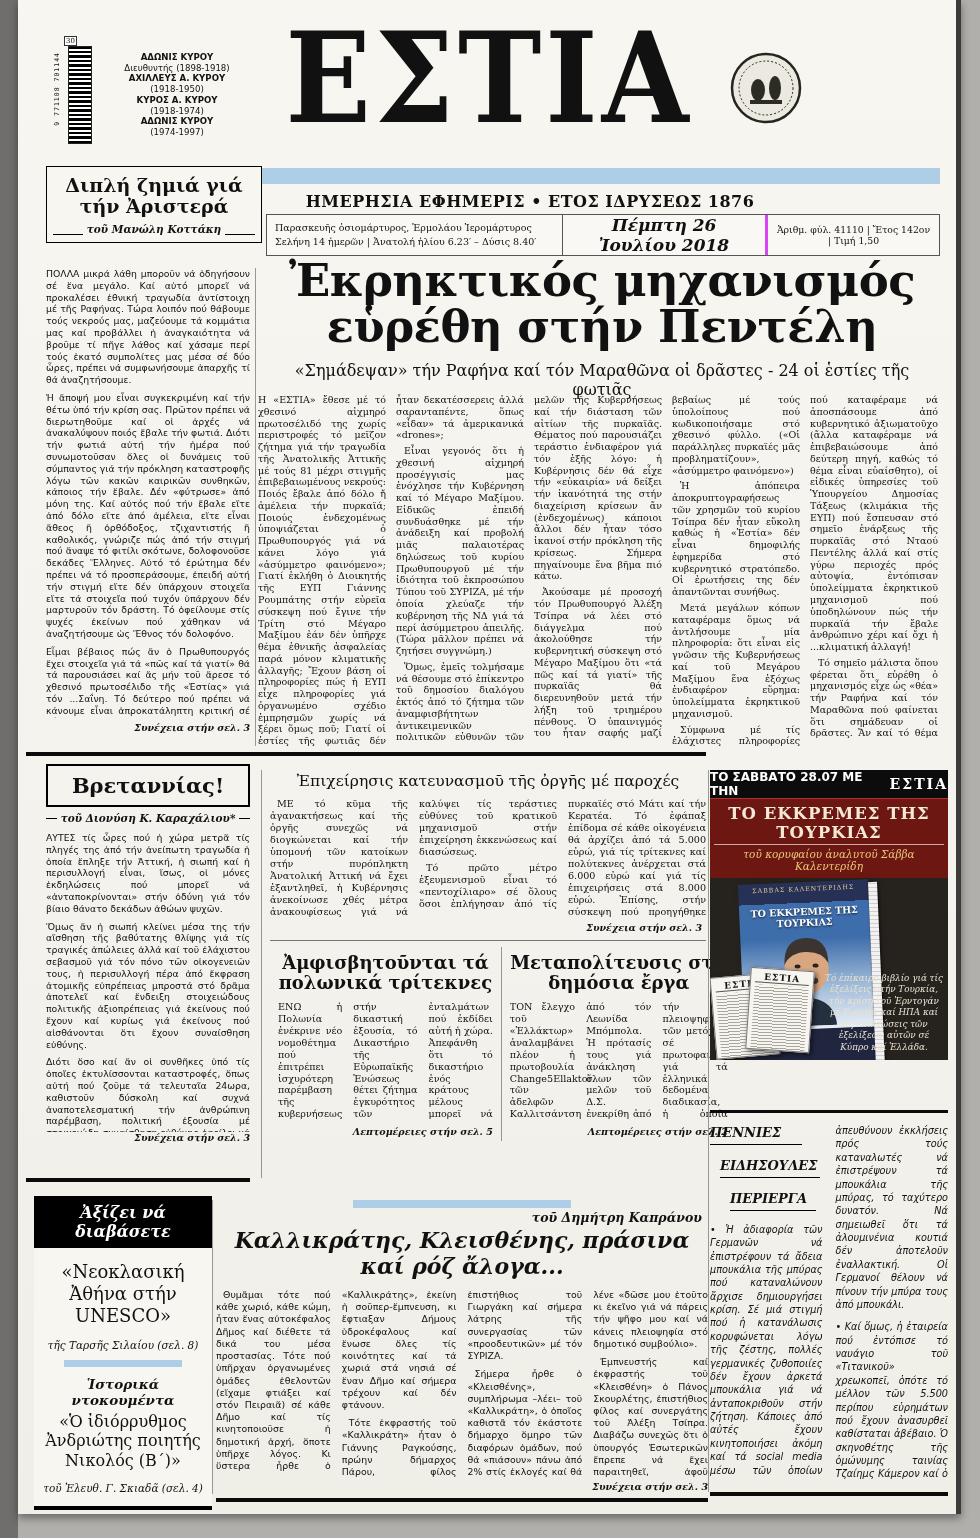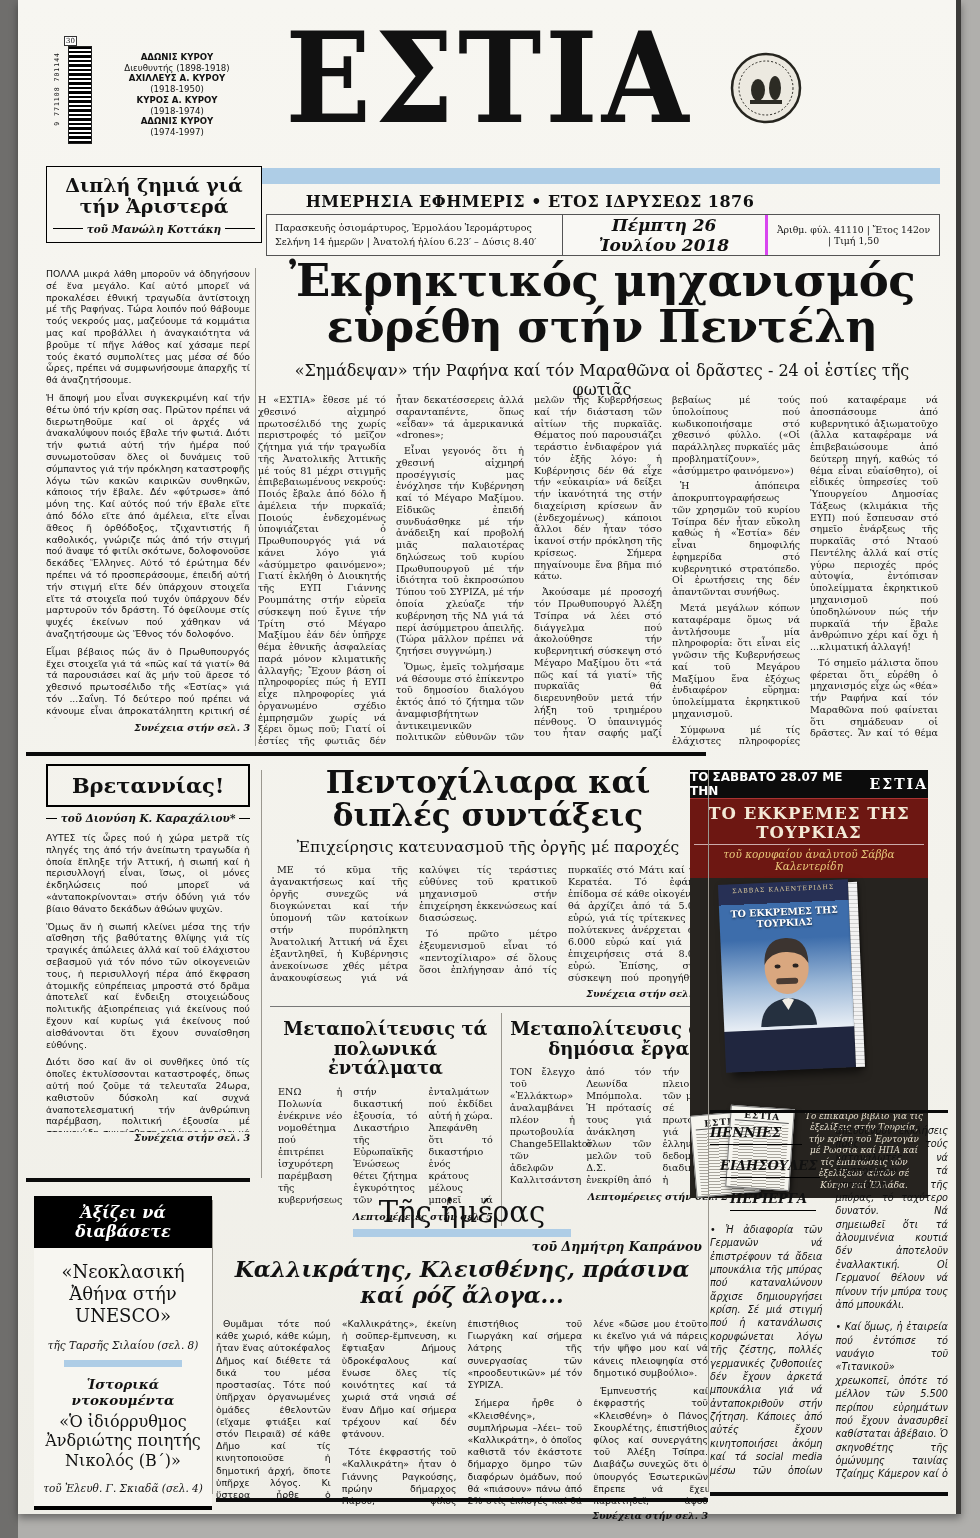--- a/index.html
+++ b/index.html
@@ -28,21 +28,21 @@
   #logo{left:232px;top:22px;width:478px;text-align:center;font-size:112px;line-height:1;
         font-weight:bold;letter-spacing:4px;transform:scaleY(1.12);}
   #seal{left:712px;top:52px;width:72px;height:72px;}
   #bluebar-top{left:116px;top:168px;width:806px;height:16px;}
   .blue{background:#aecde6;}
   #tagline{left:232px;top:192px;width:560px;text-align:center;font-size:16px;font-weight:bold;letter-spacing:.5px;}
 
   
   #leadbox{left:28px;top:166px;width:202px;border:1.5px solid #000;padding:8px 6px 7px;background:#f7f6f1;text-align:center;}
   #leadbox .t{font-size:19px;font-weight:bold;line-height:1.12;}
-  #leadbox .a{margin-top:5px;font-size:10.5px;font-style:italic;font-weight:bold;display:flex;align-items:center;gap:4px;justify-content:center;}
+  #leadbox .a{margin-top:5px;font-size:10.5px;font-style:italic;font-weight:bold;display:flex;align-items:flex-end;gap:4px;justify-content:center;}
   #leadbox .a::before,#leadbox .a::after{content:"";flex:1;border-top:1px solid #000;}
 
   
   #dateline{left:248px;top:214px;width:672px;height:40px;display:flex;border:1px solid #555;background:#f9f8f4;}
   #dateline .c{padding:4px 8px;display:flex;flex-direction:column;justify-content:center;}
   #dateline .c1{width:45%;font-size:9.5px;line-height:1.5;}
   #dateline .c2{width:30%;border-left:1px solid #555;border-right:3px solid #d946ef;
       font-size:17px;font-weight:bold;font-style:italic;text-align:center;}
   #dateline .c3{width:25%;font-size:9.3px;text-align:center;}
 
@@ -80,21 +80,21 @@
   #pentox .pcont{margin-top:2px;padding-right:4px;}
   #pentox .thin{border:0;border-top:1px solid #777;margin:7px 0 0;}
   #midboxes{display:flex;margin-top:6px;}
   .midbox{width:50%;padding:6px 8px 4px;}
   .midbox + .midbox{border-left:1px solid #9a978f;}
   .midbox h3{margin:0;text-align:center;font-size:18px;line-height:1.1;font-weight:bold;}
   .midbox .body{margin-top:7px;font-size:9.5px;line-height:1.26;text-align:justify;}
   .midbox .cont{margin-top:3px;}
 
   
-  #promo{left:672px;top:770px;width:238px;height:428px;background:#26231f;overflow:hidden;}
+  #promo{left:692px;top:770px;width:238px;height:290px;background:#26231f;overflow:hidden;}
   #promo .banner{height:28px;background:#0c0c0c;color:#fff;display:flex;align-items:center;justify-content:center;gap:5px;}
   #promo .banner .pre{font-size:12px;font-weight:bold;font-family:"DejaVu Sans","Liberation Sans",sans-serif;}
   #promo .banner .brand{font-size:14px;font-weight:bold;letter-spacing:2px;}
   #promo .redband{background:#6d1712;border-top:1px solid #a33;padding:5px 4px 6px;text-align:center;}
   #promo .redband .t{font-size:16.5px;font-weight:bold;color:#f3e9d6;letter-spacing:1px;border-bottom:1px solid #caa;display:inline-block;padding-bottom:2px;}
   #promo .redband .s{margin-top:3px;font-size:10.5px;font-style:italic;color:#e8c87a;}
   #book{position:absolute;left:32px;top:112px;width:130px;height:188px;transform:rotate(-2.5deg);
         box-shadow:6px 5px 10px rgba(0,0,0,.6);}
   #book .cover{position:absolute;inset:0;background:linear-gradient(180deg,#273055 0 11%,#3d6dab 11% 30%,#9db9d8 55%,#e8eef5 78%,#20263f 78.5%);}
   #book .au{position:absolute;top:3px;left:0;right:0;text-align:center;font-size:6.3px;color:#d8c79a;letter-spacing:1px;}
@@ -236,31 +236,30 @@
       <div class="body sans just">
         <p>ΑΥΤΕΣ τίς ὧρες πού ἡ χώρα μετρᾶ τίς πληγές της ἀπό τήν ἀνείπωτη τραγωδία ἡ ὁποία ἔπληξε τήν Ἀττική, ἡ σιωπή καί ἡ περισυλλογή εἶναι, ἴσως, οἱ μόνες ἐκδηλώσεις πού μπορεῖ νά «ἀνταποκρίνονται» στήν ὀδύνη γιά τόν βίαιο θάνατο δεκάδων ἀθώων ψυχῶν.</p>
         <p>Ὅμως ἄν ἡ σιωπή κλείνει μέσα της τήν αἴσθηση τῆς βαθύτατης θλίψης γιά τίς τραγικές ἀπώλειες ἀλλά καί τοῦ ἐλάχιστου σεβασμοῦ γιά τόν πόνο τῶν οἰκογενειῶν τους, ἡ περισυλλογή πέρα ἀπό ἔκφραση ἀτομικῆς εὐπρέπειας μπροστά στό δρᾶμα ἀποτελεῖ καί ἔνδειξη στοιχειώδους πολιτικῆς ἀξιοπρέπειας γιά ἐκείνους πού ἔχουν καί κυρίως γιά ἐκείνους πού αἰσθάνονται ὅτι ἔχουν συναίσθηση εὐθύνης.</p>
         <p>Διότι ὅσο καί ἄν οἱ συνθῆκες ὑπό τίς ὁποῖες ἐκτυλίσσονται καταστροφές, ὅπως αὐτή πού ζοῦμε τά τελευταῖα 24ωρα, καθιστοῦν δύσκολη καί συχνά ἀναποτελεσματική τήν ἀνθρώπινη παρέμβαση, πολιτική ἐξουσία μέ στοιχειώδη συναίσθηση εὐθύνης ὀφείλει νά ἐξαντλεῖ ὅλα τά περιθώρια ἀντιμετώπισής τους καί κυρίως νά ἔχει ἐγκαίρως φροντίσει γιά τόν ἐπιτελικό σχεδιασμό, τήν ὀργανωτική προετοιμασία καί τήν ὑλικοτεχνική ὑποδομή, πού συνθέτουν τήν πρόληψη, γιά τήν ἀποφυγή τῶν δυσμενῶν συνεπειῶν αὐτῶν τῶν φαινομένων. Καί, κατά συνέπεια, ἡ περισυλλογή μιᾶς κυβέρνησης πού ἀποδεδειγμένα ὑστερεῖ ἀπελπιστικά σ' αὐτόν τόν</p>
       </div>
       <div class="cont">Συνέχεια στήν σελ. 3</div>
     </div>
     <div class="abs rule" id="rule-kara"></div>
 
     <div class="abs" id="pentox">
-      <h2>Πεντοχίλιαρα καί διπλές συντάξεις</h2>
       <div class="sub">Ἐπιχείρησις κατευνασμοῦ τῆς ὀργῆς μέ παροχές</div>
       <div class="body just">
         <p>ΜΕ τό κῦμα τῆς ἀγανακτήσεως καί τῆς ὀργῆς συνεχῶς νά διογκώνεται καί τήν ὑπομονή τῶν κατοίκων στήν πυρόπληκτη Ἀνατολική Ἀττική νά ἔχει ἐξαντληθεῖ, ἡ Κυβέρνησις ἀνεκοίνωσε χθές μέτρα ἀνακουφίσεως γιά νά καλύψει τίς τεράστιες εὐθύνες τοῦ κρατικοῦ μηχανισμοῦ στήν ἐπιχείρηση ἐκκενώσεως καί διασώσεως.</p>
         <p>Τό πρῶτο μέτρο ἐξευμενισμοῦ εἶναι τό «πεντοχίλιαρο» σέ ὅλους ὅσοι ἐπλήγησαν ἀπό τίς πυρκαϊές στό Μάτι καί τήν Κερατέα. Τό ἐφάπαξ ἐπίδομα σέ κάθε οἰκογένεια θά ἀρχίζει ἀπό τά 5.000 εὐρώ, γιά τίς τρίτεκνες καί πολύτεκνες ἀνέρχεται στά 6.000 εὐρώ καί γιά τίς ἐπιχειρήσεις στά 8.000 εὐρώ. Ἐπίσης, στήν σύσκεψη πού προηγήθηκε στό Μέγαρο Μαξίμου ἀπεφασίσθη ἡ χορήγησις ἐπιδόματος ἀνεργίας σάν ἐφάπαξ ποσό 45 ἡμερησίων ἐπιδομάτων (650 εὐρώ) ἀνεργίας σέ ὅσους ἀνασταλεῖ ἡ ἐργασία τους μετά τήν καταστροφή τῆς ἐπιχειρήσεως στήν ὁποία εἰργάζοντο. Τό τρίτο ἔκτακτο βοήθημα εἶναι ἡ καταβολή</p>
       </div>
       <div class="cont pcont">Συνέχεια στήν σελ. 3</div>
       <hr class="thin">
       <div id="midboxes">
         <div class="midbox">
-          <h3>Μεταπολίτευσις τά πολωνικά ἐντάλματα</h3>
+          <h3>Ἀμφισβητοῦνται τά πολωνικά τρίτεκνες</h3>
           <div class="body">ΕΝΩ ἡ Πολωνία ἐνέκρινε νέο νομοθέτημα πού ἐπιτρέπει ἰσχυρότερη παρέμβαση τῆς κυβερνήσεως στήν δικαστική ἐξουσία, τό Δικαστήριο τῆς Εὐρωπαϊκῆς Ἑνώσεως θέτει ζήτημα ἐγκυρότητος τῶν ἐνταλμάτων πού ἐκδίδει αὐτή ἡ χώρα. Ἀπεφάνθη ὅτι τό δικαστήριο ἑνός κράτους μέλους μπορεῖ νά μήν ἐκτελέσει ἐντάλματα ἄν ἀμφιβάλλει γιά τήν ἀνεξαρτησία τῶν δικαστηρίων στήν Πολωνία. Τό ζήτημα ἠγέρθη ἀρχικῶς ἀπό τό Ἀνώτατο Δικαστήριο τῆς Ἰρλανδίας στήν κρίση τοῦ ὁποίου ἐτέθη τέτοιο ἔνταλμα.</div>
           <div class="cont">Λεπτομέρειες στήν σελ. 5</div>
         </div>
         <div class="midbox">
           <h3>Μεταπολίτευσις στά δημόσια ἔργα</h3>
           <div class="body">ΤΟΝ ἔλεγχο τοῦ «Ἑλλάκτωρ» ἀναλαμβάνει πλέον ἡ πρωτοβουλία Change5Ellaktor τῶν ἀδελφῶν Καλλιτσάντση ἀπό τόν Λεωνίδα Μπόμπολα. Ἡ πρότασίς τους γιά ἀνάκληση ὅλων τῶν μελῶν τοῦ Δ.Σ. ἐνεκρίθη ἀπό τήν πλειοψηφία τῶν μετόχων σέ μία πρωτοφανῆ γιά τά ἑλληνικά δεδομένα διαδικασία, ἡ ὁποία διήρκεσε πάνω ἀπό 3,5 ὧρες. Καθοριστική ἦταν ἡ στάσις ξένων θεσμικῶν χαρτοφυλακίων γιά τήν ἐξέλιξη αὐτή, πού σηματοδοτεῖ μία νέα σελίδα γιά τόν μεγαλύτερο κατασκευαστικό ὅμιλο τῆς χώρας.</div>
           <div class="cont">Λεπτομέρειες στήν σελ. 2</div>
         </div>
       </div>
     </div>
@@ -316,21 +315,20 @@
       <div class="hdr">Ἀξίζει νά διαβάσετε</div>
       <div class="t1">«Νεοκλασική Ἀθήνα στήν UNESCO»</div>
       <div class="by">τῆς Ταρσῆς Σιλαίου (σελ. 8)</div>
       <div class="bar blue"></div>
       <div class="h2">Ἱστορικά ντοκουμέντα</div>
       <div class="t2">«Ὁ ἰδιόρρυθμος Ἀνδριώτης ποιητής Νικολός (Β΄)»</div>
       <div class="by">τοῦ Ἐλευθ. Γ. Σκιαδᾶ (σελ. 4)</div>
     </div>
 
     <div class="abs" id="imeras">
-      <div class="tt">Τῆς ἡμέρας</div>
       <div class="bar blue"></div>
       <div class="au">τοῦ Δημήτρη Καπράνου</div>
       <h3>Καλλικράτης, Κλεισθένης, πράσινα καί ρόζ ἄλογα...</h3>
       <div class="body sans just">
         <p>Θυμᾶμαι τότε πού κάθε χωριό, κάθε κώμη, ἦταν ἕνας αὐτοκέφαλος Δῆμος καί διέθετε τά δικά του μέσα προστασίας. Τότε πού ὑπῆρχαν ὀργανωμένες ὁμάδες ἐθελοντῶν (εἴχαμε φτιάξει καί στόν Πειραιᾶ) σέ κάθε Δῆμο καί τίς κινητοποιοῦσε ἡ δημοτική ἀρχή, ὅποτε ὑπῆρχε λόγος. Κι ὕστερα ἦρθε ὁ «Καλλικράτης», ἐκείνη ἡ σοῦπερ-ἔμπνευση, κι ἔφτιαξαν Δήμους ὑδροκέφαλους καί ἕνωσε ὅλες τίς κοινότητες καί τά χωριά στά νησιά σέ ἕναν Δῆμο καί σήμερα τρέχουν καί δέν φτάνουν.</p>
         <p>Τότε ἐκφραστής τοῦ «Καλλικράτη» ἦταν ὁ Γιάννης Ραγκούσης, πρώην δήμαρχος Πάρου, φίλος ἐπιστήθιος τοῦ Γιωργάκη καί σήμερα λάτρης τῆς συνεργασίας τῶν «προοδευτικῶν» μέ τόν ΣΥΡΙΖΑ.</p>
         <p>Σήμερα ἦρθε ὁ «Κλεισθένης», συμπλήρωμα –λέει– τοῦ «Καλλικράτη», ὁ ὁποῖος καθιστᾶ τόν ἑκάστοτε δήμαρχο ὅμηρο τῶν διαφόρων ὁμάδων, πού θά «πιάσουν» πάνω ἀπό 2% στίς ἐκλογές καί θά λένε «δῶσε μου ἐτοῦτο κι ἐκεῖνο γιά νά πάρεις τήν ψῆφο μου καί νά κάνεις πλειοψηφία στό δημοτικό συμβούλιο».</p>
         <p>Ἐμπνευστής καί ἐκφραστής τοῦ «Κλεισθένη» ὁ Πάνος Σκουρλέτης, ἐπιστήθιος φίλος καί συνεργάτης τοῦ Ἀλέξη Τσίπρα. Διαβάζω συνεχῶς ὅτι ὁ ὑπουργός Ἐσωτερικῶν ἔπρεπε νά ἔχει παραιτηθεῖ, ἀφοῦ φορτώνεται τίς τραγωδίες τῆς Μάνδρας καί τῆς Ραφήνας, καί χαμογελῶ.</p>
 
       </div>

